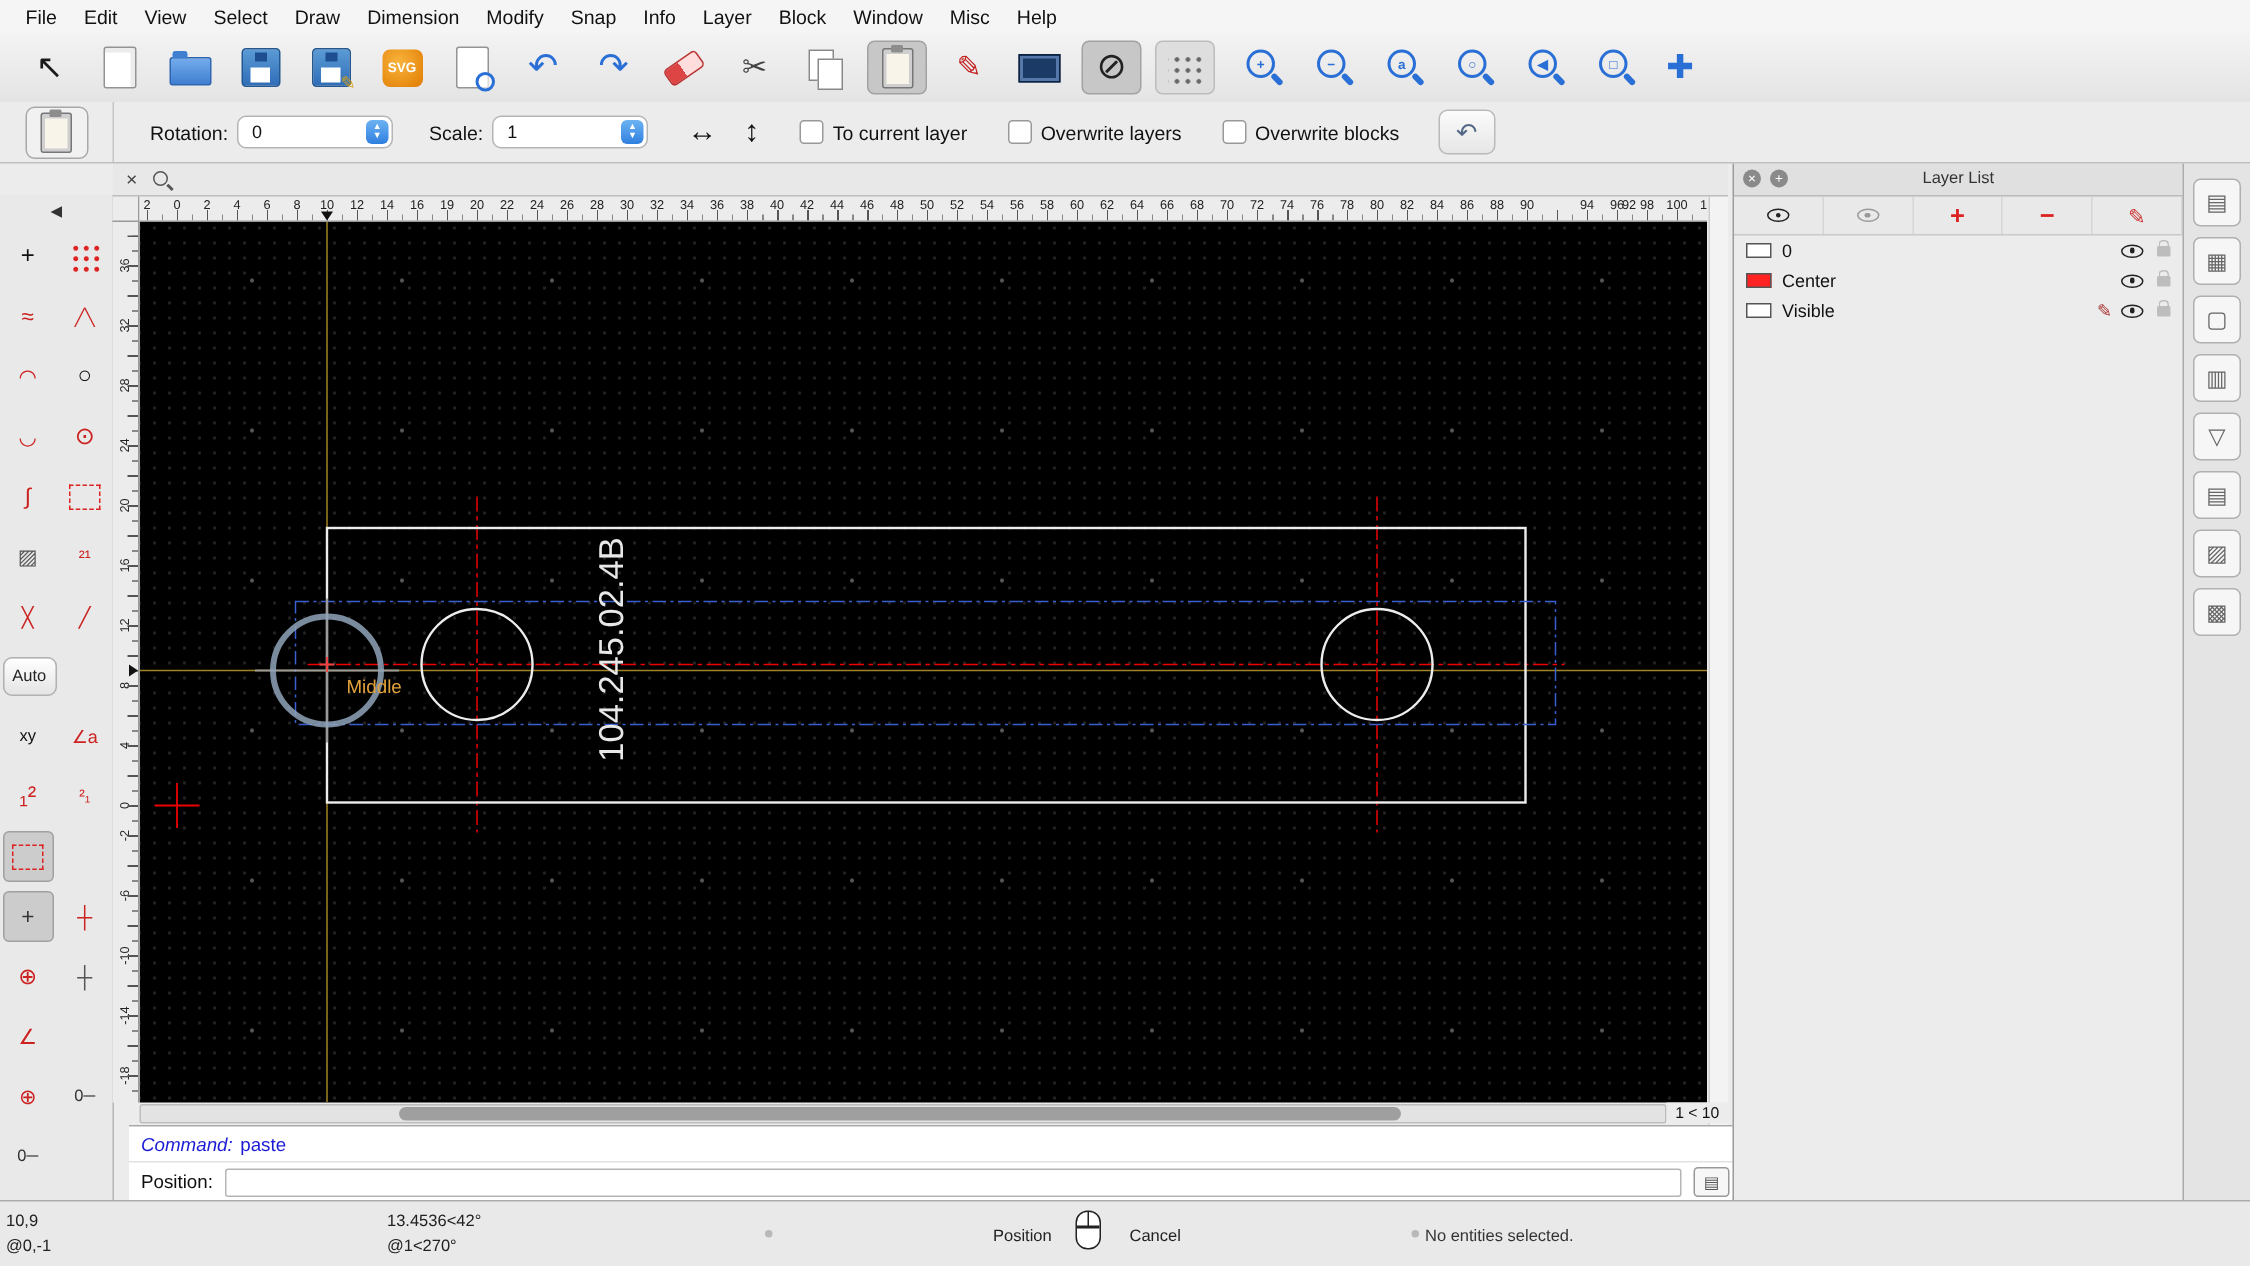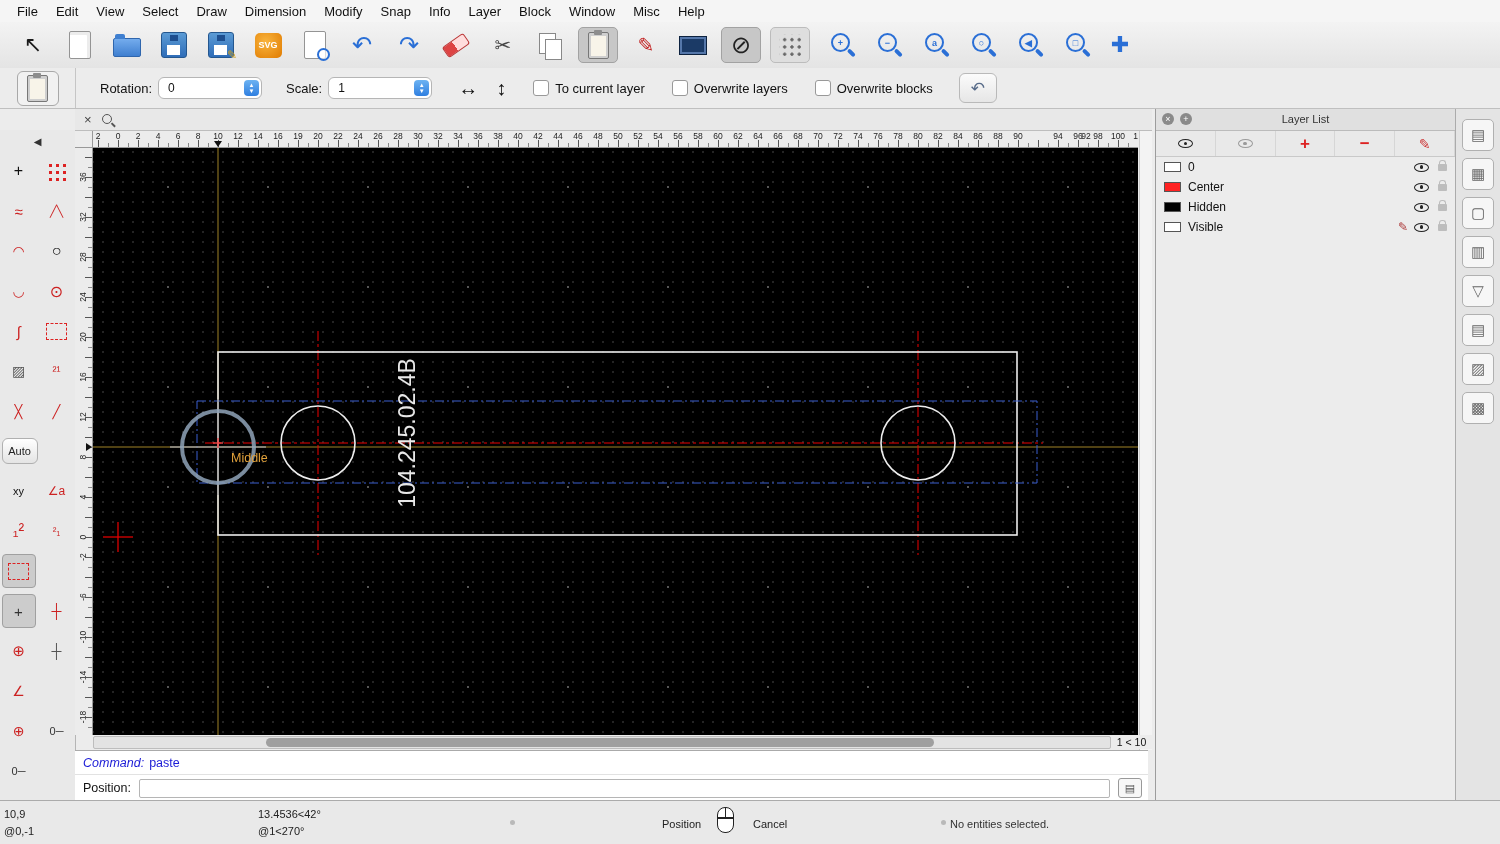--- a/index.html
+++ b/index.html
@@ -134,21 +134,21 @@
   
   .hscroll{position:absolute;left:93px;top:736px;width:1018px;height:13px;background:#e3e3e3;
            border:1px solid #bdbdbd;box-sizing:border-box;border-radius:2px}
   .hthumb{position:absolute;left:172px;top:1px;width:668px;height:9px;background:#9f9f9f;border-radius:5px}
   .vscroll{position:absolute;left:1139px;top:130px;width:13px;height:620px;background:#f3f3f3;
            border-left:1px solid #ccc;box-sizing:border-box}
   .zoom-indicator{position:absolute;left:1111px;top:735px;width:41px;height:14px;font-size:10.5px;
            display:flex;align-items:center;justify-content:center;color:#111;background:#ececec}
 
   
-  .command-area{position:absolute;left:75px;top:750px;width:1073px;height:50px;background:#fff;
+  .command-area{position:absolute;left:86px;top:750px;width:1073px;height:50px;background:#fff;
                 border-top:1px solid #aaa;box-sizing:border-box;z-index:3}
   .cmd-line{height:23px;display:flex;align-items:center;padding-left:8px;border-bottom:1px solid #e2e2e2;
             font-size:12.5px;color:#1b1bd6}
   .cmd-label{font-style:italic}
   .cmd-value{margin-left:5px}
   .pos-line{height:26px;display:flex;align-items:center;padding:0 6px 0 8px;font-size:12.5px}
   .pos-input{flex:1;height:17px;margin:0 8px;border:1px solid #b5b5b5;border-radius:2px;
              font-size:12px;padding:0 4px;outline:none;font-family:"Liberation Sans",sans-serif}
   .cmd-btn{width:22px;height:18px;border:1px solid #999;background:#f7f7f7;border-radius:3px;
            display:flex;align-items:center;justify-content:center;font-size:11px;color:#555}
@@ -549,27 +549,20 @@
         <span class="lock"></span>
       </div>
       <div class="lrow">
         <span class="lswatch" style="background: rgb(255, 34, 34);"></span>
         <span class="lname">Center</span>
         <span class="lspace"></span>
         <span class="eye"></span>
         <span class="lock"></span>
       </div>
       <div class="lrow">
-        <span class="lswatch" style="background: rgb(0, 0, 0);"></span>
-        <span class="lname">Hidden</span>
-        <span class="lspace"></span>
-        <span class="eye"></span>
-        <span class="lock"></span>
-      </div>
-      <div class="lrow">
         <span class="lswatch" style="background: rgb(255, 255, 255);"></span>
         <span class="lname">Visible</span>
         <span class="lspace"></span>
         <span class="lpencil">✎</span>
         <span class="eye"></span>
         <span class="lock"></span>
       </div>
     </div>
 </div>
 

